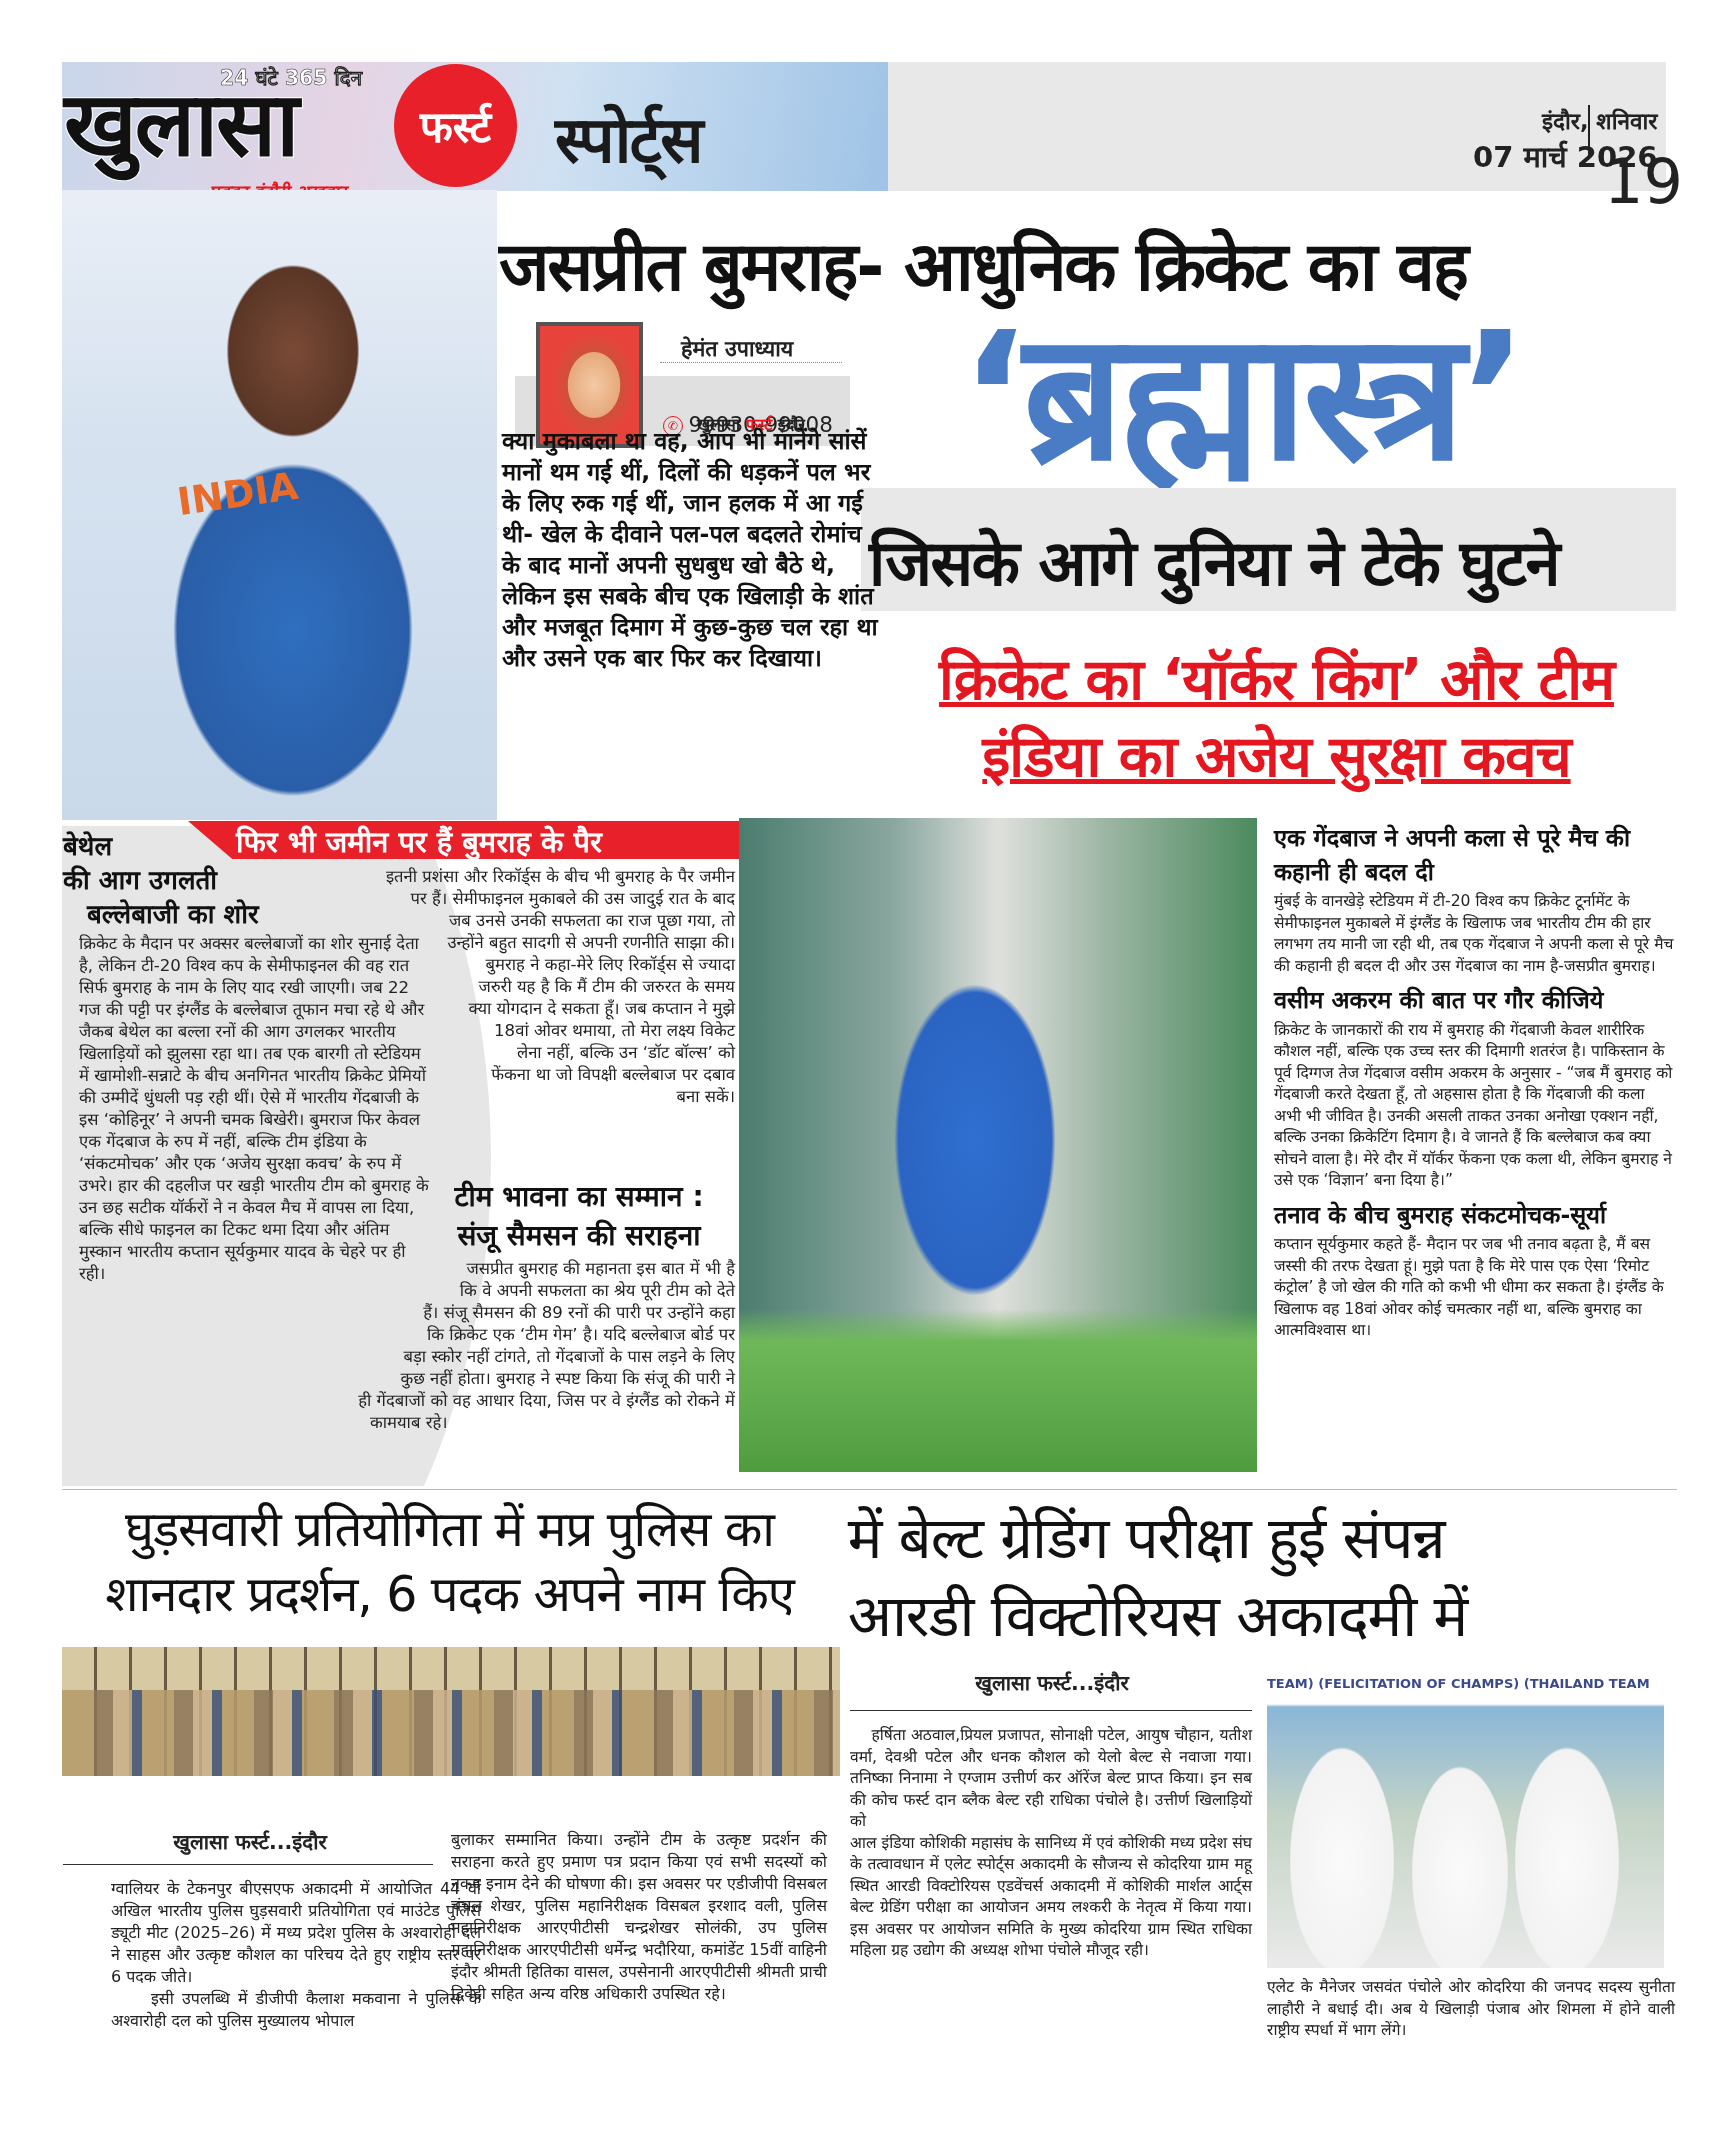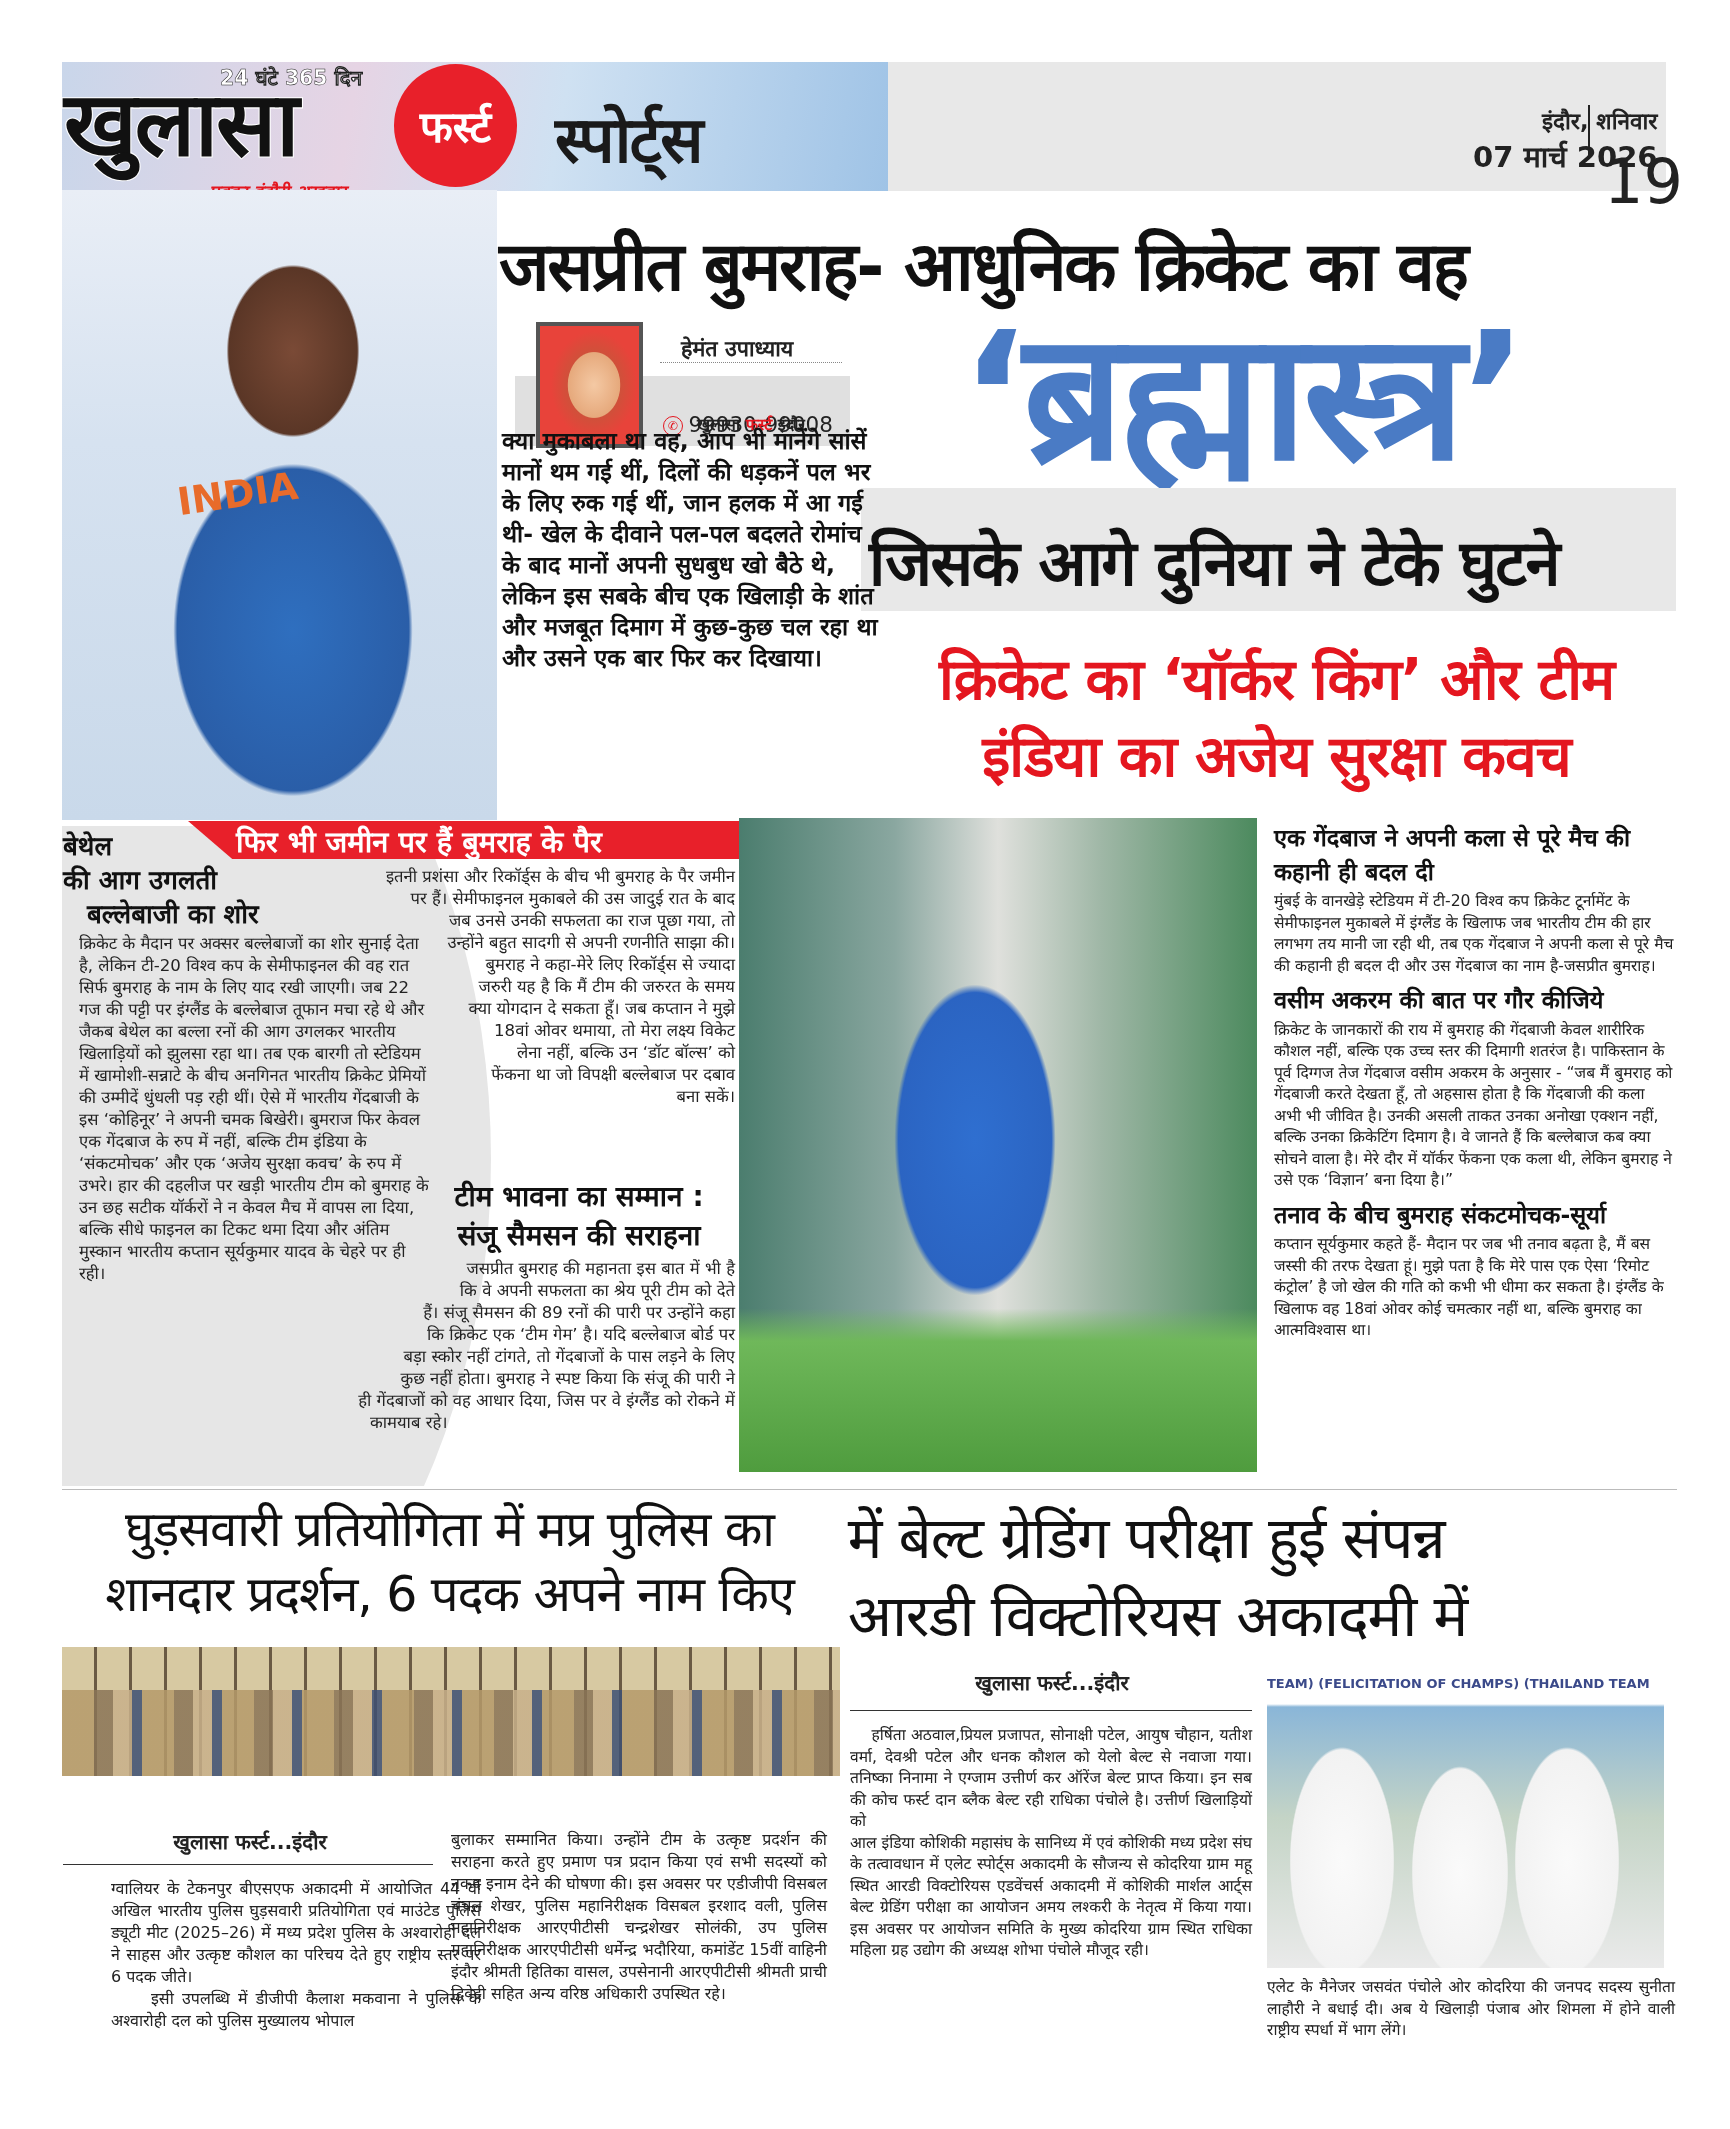--- a/index.html
+++ b/index.html
@@ -25,21 +25,21 @@
      radial-gradient(ellipse 107px 139px at 231px 161px,#7a4a36 0%,#5a3626 60%,transparent 62%),
      radial-gradient(ellipse 193px 268px at 231px 440px,#2f6fbf 0%,#2a5ea8 60%,transparent 62%),
      linear-gradient(180deg,#e9eef6 0%,#d6e2f0 40%,#c9d9ea 100%);}
   .hero-photo-label{left:177px;top:472px;font-size:38px;font-weight:bold;color:#e86b2a;transform:rotate(-8deg);}
 
   
   .headline-1{left:499px;top:217px;font-size:68px;font-weight:bold;color:#111;letter-spacing:-2.1px;white-space:nowrap;-webkit-text-stroke:1.6px #fff;paint-order:stroke fill;}
   .brahmastra{left:960px;top:300px;font-size:177px;font-weight:bold;color:#4a7bc5;letter-spacing:-4.3px;white-space:nowrap;line-height:1.1;}
   .subhead-box{left:861px;top:488px;width:815px;height:123px;background:#e8e8e8;}
   .subhead{left:869px;top:518px;font-size:63px;font-weight:bold;color:#111;letter-spacing:-1.6px;white-space:nowrap;}
-  .red-head{left:874px;top:641px;width:805px;text-align:center;font-size:57px;font-weight:bold;color:#e4161f;line-height:1.35;letter-spacing:-1.1px;}
+  .red-head{left:874px;top:641px;width:805px;text-align:center;font-size:57px;font-weight:bold;color:#e4161f;line-height:1.35;letter-spacing:-1.1px;text-decoration:underline;}
 
   
   .author-bg{left:515px;top:376px;width:335px;height:70px;background:#e0e0e0;}
   .author-photo{left:536px;top:322px;width:107px;height:126px;background:radial-gradient(ellipse 43px 54px at 54px 59px,#f4c9a4 0%,#e6a97c 60%,#d0503a 62%,#e8433a 100%);border:4.3px solid #555;box-sizing:border-box;}
   .author-name{left:681px;top:333px;font-size:21.5px;font-weight:bold;color:#222;}
   .author-dots{left:660px;top:362px;width:182px;border-top:1.6px dotted #888;}
   .author-phone{left:663px;top:370px;font-size:21.5px;color:#222;margin-top:42px;}
   .phone-icon{display:inline-block;width:18px;height:18px;border:1.6px solid #e4161f;border-radius:50%;color:#e4161f;font-size:11.8px;text-align:center;line-height:18px;margin-right:5.4px;vertical-align:middle;}
   .author-brand{left:697px;top:413px;font-size:16px;font-weight:bold;color:#222;}
   .author-brand b{color:#e4161f;}

